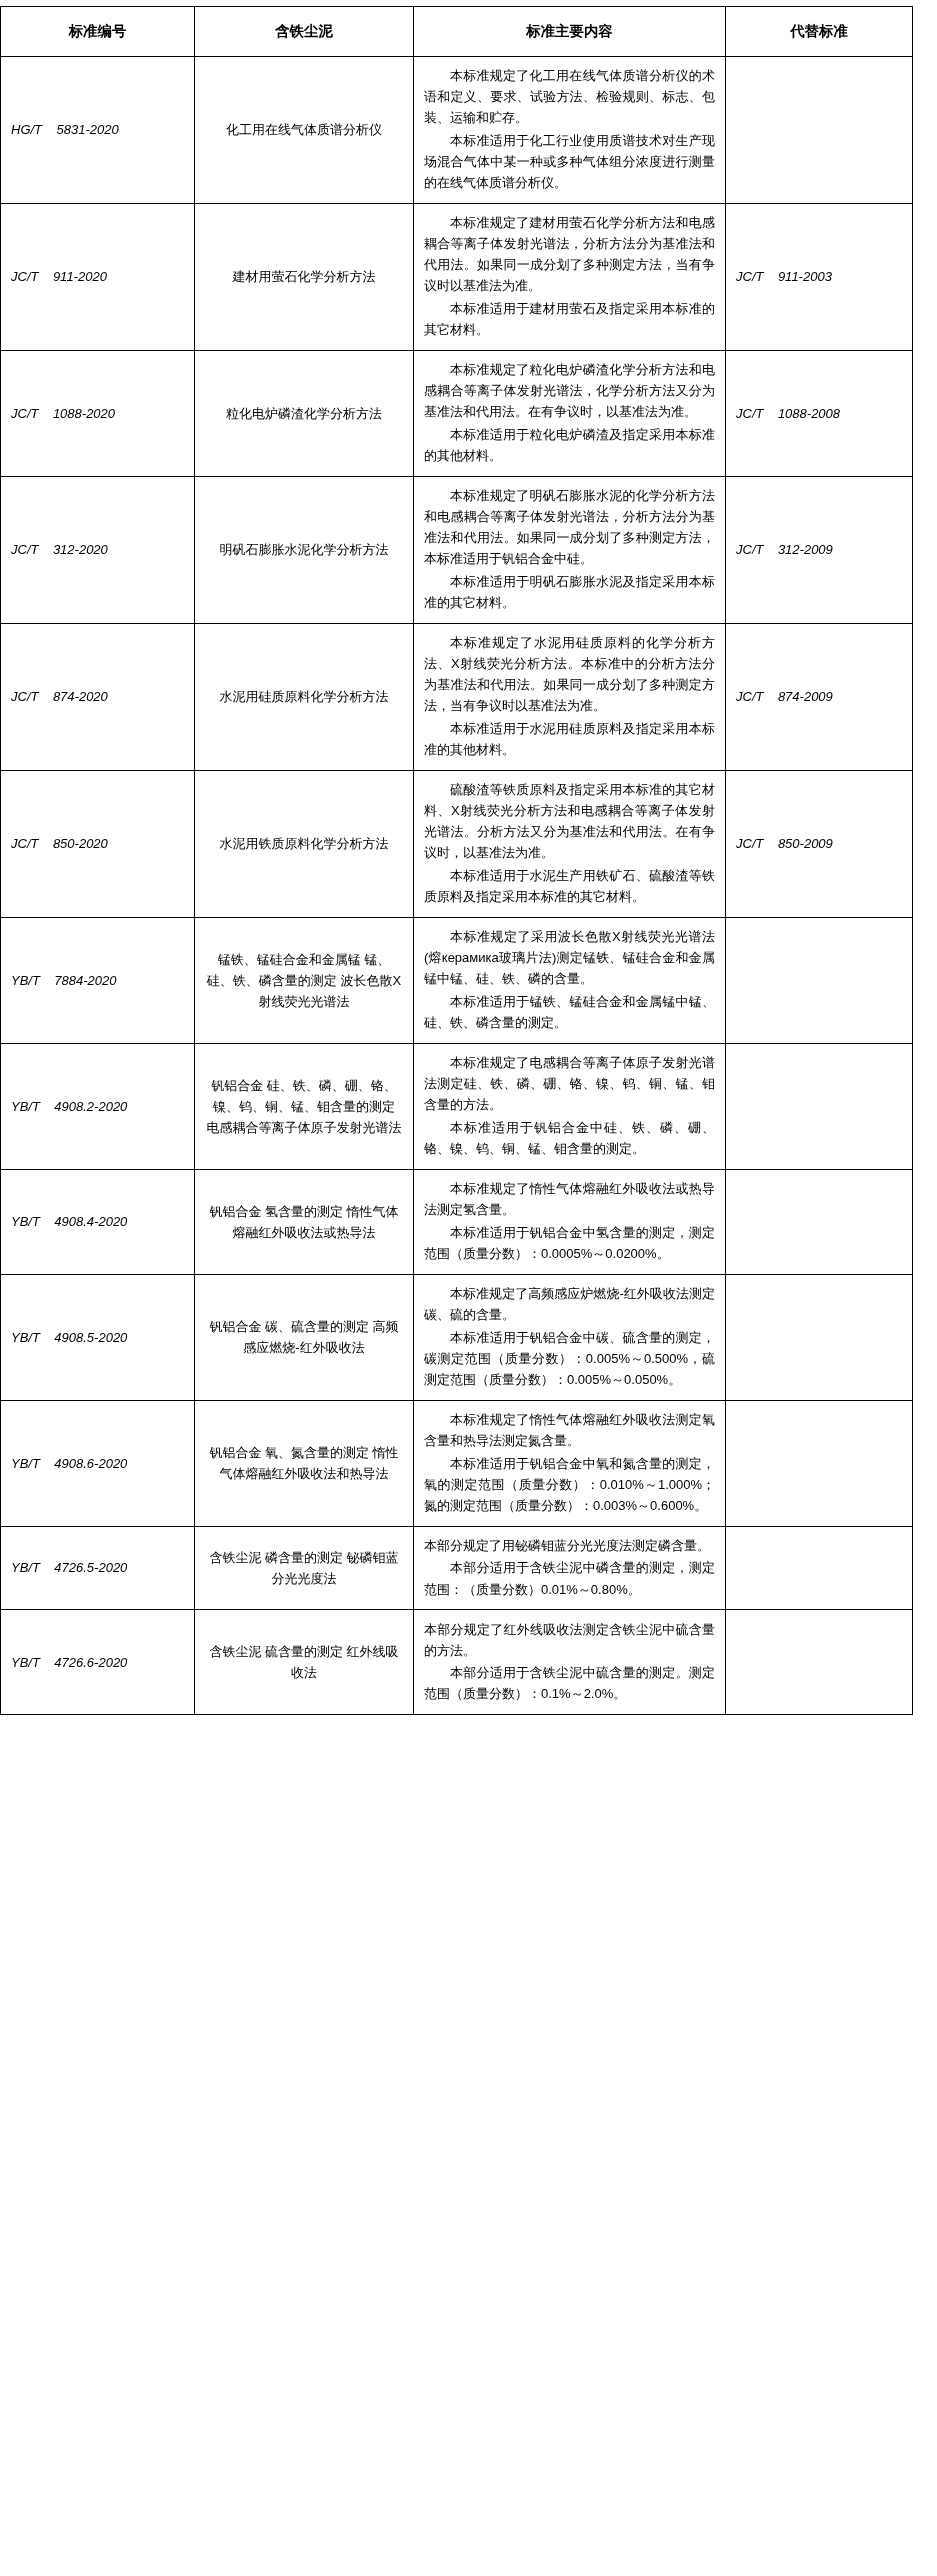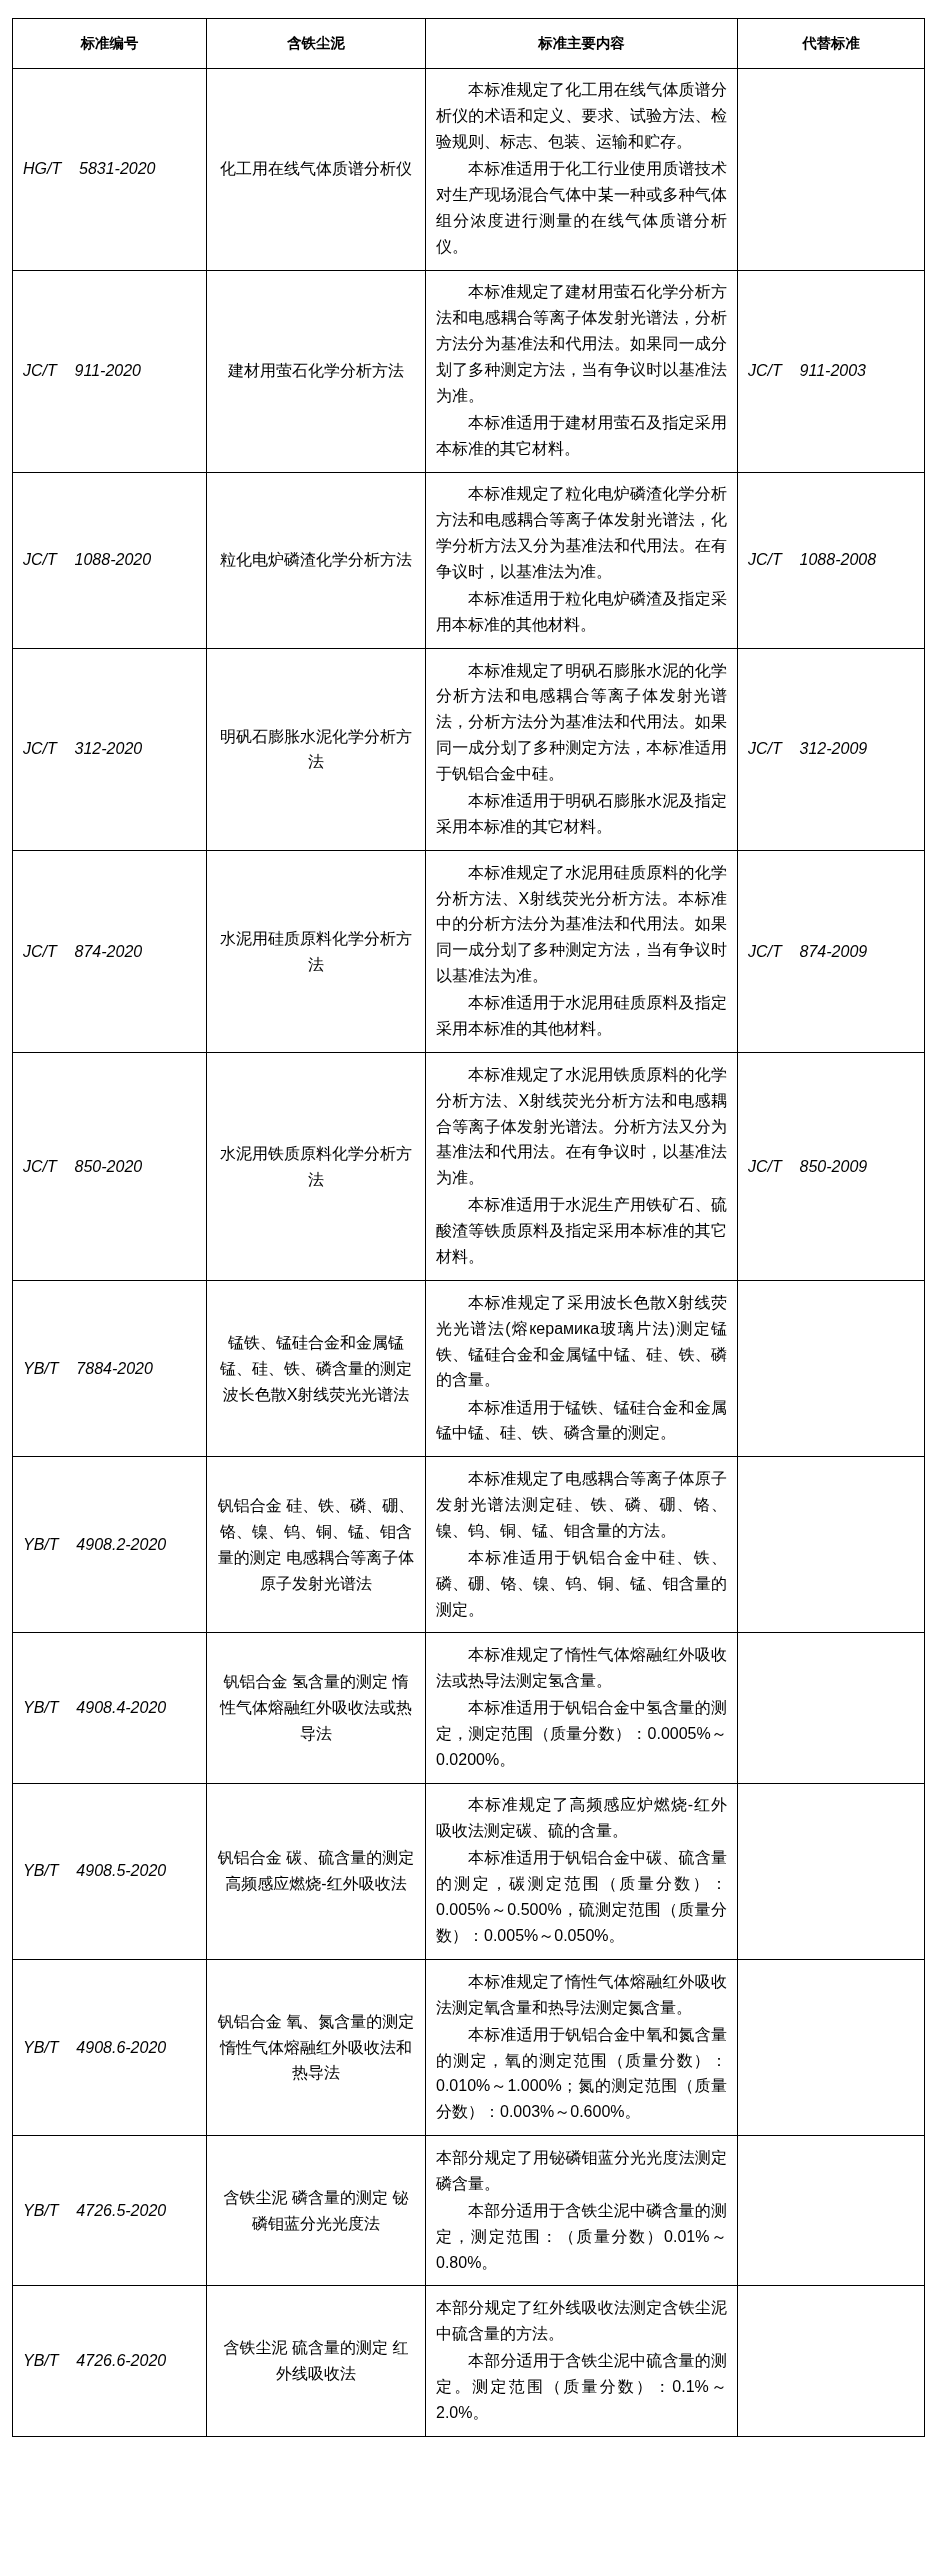--- a/index.html
+++ b/index.html
@@ -7,40 +7,40 @@
     padding: 0;
     background: #ffffff;
   }
   body {
     width: 937px;
     font-family: "Liberation Sans", "DejaVu Sans", sans-serif;
     color: #000000;
   }
   .page {
     width: 839px;
-    padding: 12px;
+    padding: 0;
     box-sizing: border-box;
   }
   table.std-table {
     border-collapse: collapse;
     width: 912px;
     margin: 6.2px auto 0 auto;
     table-layout: fixed;
   }
   table.std-table col.c-code  { width: 194px; }
   table.std-table col.c-name  { width: 219px; }
   table.std-table col.c-cont  { width: 312px; }
   table.std-table col.c-repl  { width: 187px; }
 
   table.std-table th,
   table.std-table td {
     border: 0.6px solid #000000;
     vertical-align: middle;
     padding: 8.7px 10px;
-    font-size: 16px;
+    font-size: 13px;
     line-height: 1.62;
   }
   table.std-table thead th {
     text-align: center;
     font-weight: bold;
     font-size: 14.4px;
     padding: 12.5px 6.2px;
   }
   td.code, td.repl {
     white-space: pre;
@@ -126,21 +126,21 @@
           <td class="content">
             <p class="ind">本标准规定了水泥用硅质原料的化学分析方法、X射线荧光分析方法。本标准中的分析方法分为基准法和代用法。如果同一成分划了多种测定方法，当有争议时以基准法为准。</p>
             <p class="ind">本标准适用于水泥用硅质原料及指定采用本标准的其他材料。</p>
           </td>
           <td class="repl">JC/T    874-2009</td>
         </tr>
         <tr>
           <td class="code">JC/T    850-2020</td>
           <td class="name">水泥用铁质原料化学分析方法</td>
           <td class="content">
-            <p class="ind">本标准规定了水泥用铁质原料的化学分析方法、X射线荧光分析方法和电感耦合等离子体发射光谱法。分析方法又分为基准法和代用法。在有争议时，以基准法为准。</p>
+            <p class="ind">硫酸渣等铁质原料及指定采用本标准的其它材料、X射线荧光分析方法和电感耦合等离子体发射光谱法。分析方法又分为基准法和代用法。在有争议时，以基准法为准。</p>
             <p class="ind">本标准适用于水泥生产用铁矿石、硫酸渣等铁质原料及指定采用本标准的其它材料。</p>
           </td>
           <td class="repl">JC/T    850-2009</td>
         </tr>
         <tr>
           <td class="code">YB/T    7884-2020</td>
           <td class="name">锰铁、锰硅合金和金属锰 锰、硅、铁、磷含量的测定 波长色散X射线荧光光谱法</td>
           <td class="content">
             <p class="ind">本标准规定了采用波长色散X射线荧光光谱法(熔керамика玻璃片法)测定锰铁、锰硅合金和金属锰中锰、硅、铁、磷的含量。</p>
             <p class="ind">本标准适用于锰铁、锰硅合金和金属锰中锰、硅、铁、磷含量的测定。</p>

